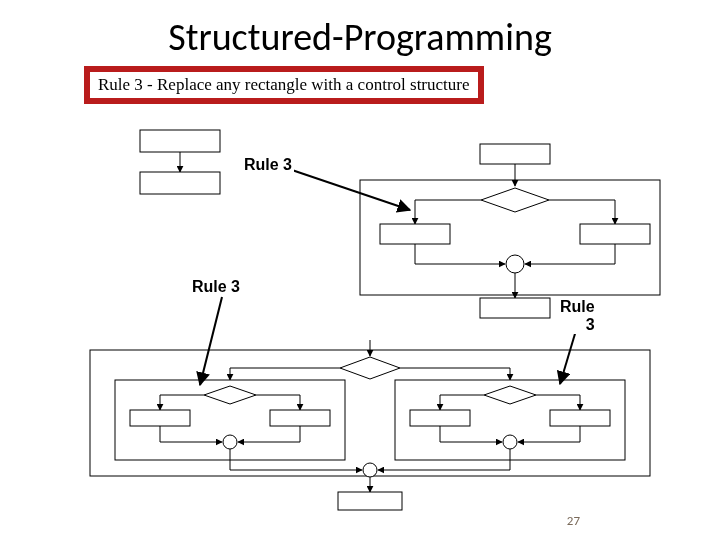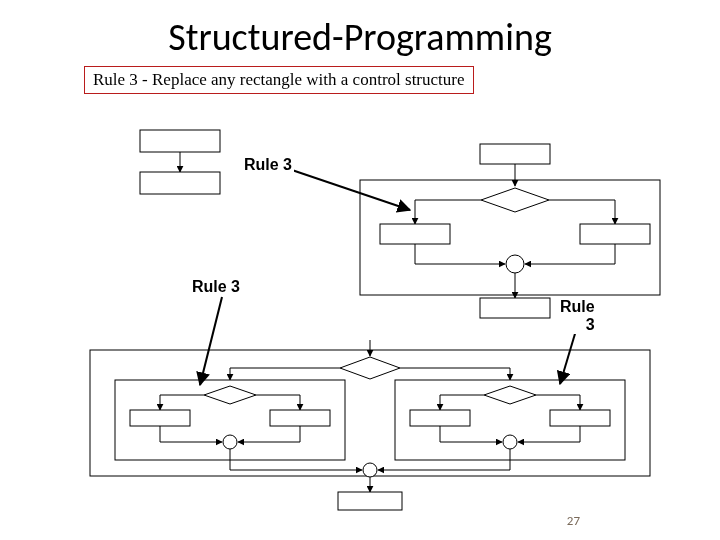--- a/index.html
+++ b/index.html
@@ -22,21 +22,21 @@
     left: 0;
     width: 720px;
     text-align: center;
     font-size: 38px;
     font-weight: 400;
   }
   .subtitle-box {
     position: absolute;
     top: 66px;
     left: 84px;
-    border: 1px solid #b91c1c;
+    border: 6px solid #b91c1c;
     padding: 3px 8px;
     font-family: "Times New Roman", serif;
     font-size: 17px;
     background: #fff;
   }
   .lbl {
     position: absolute;
     font-family: Arial, sans-serif;
     font-size: 16px;
     font-weight: 700;

